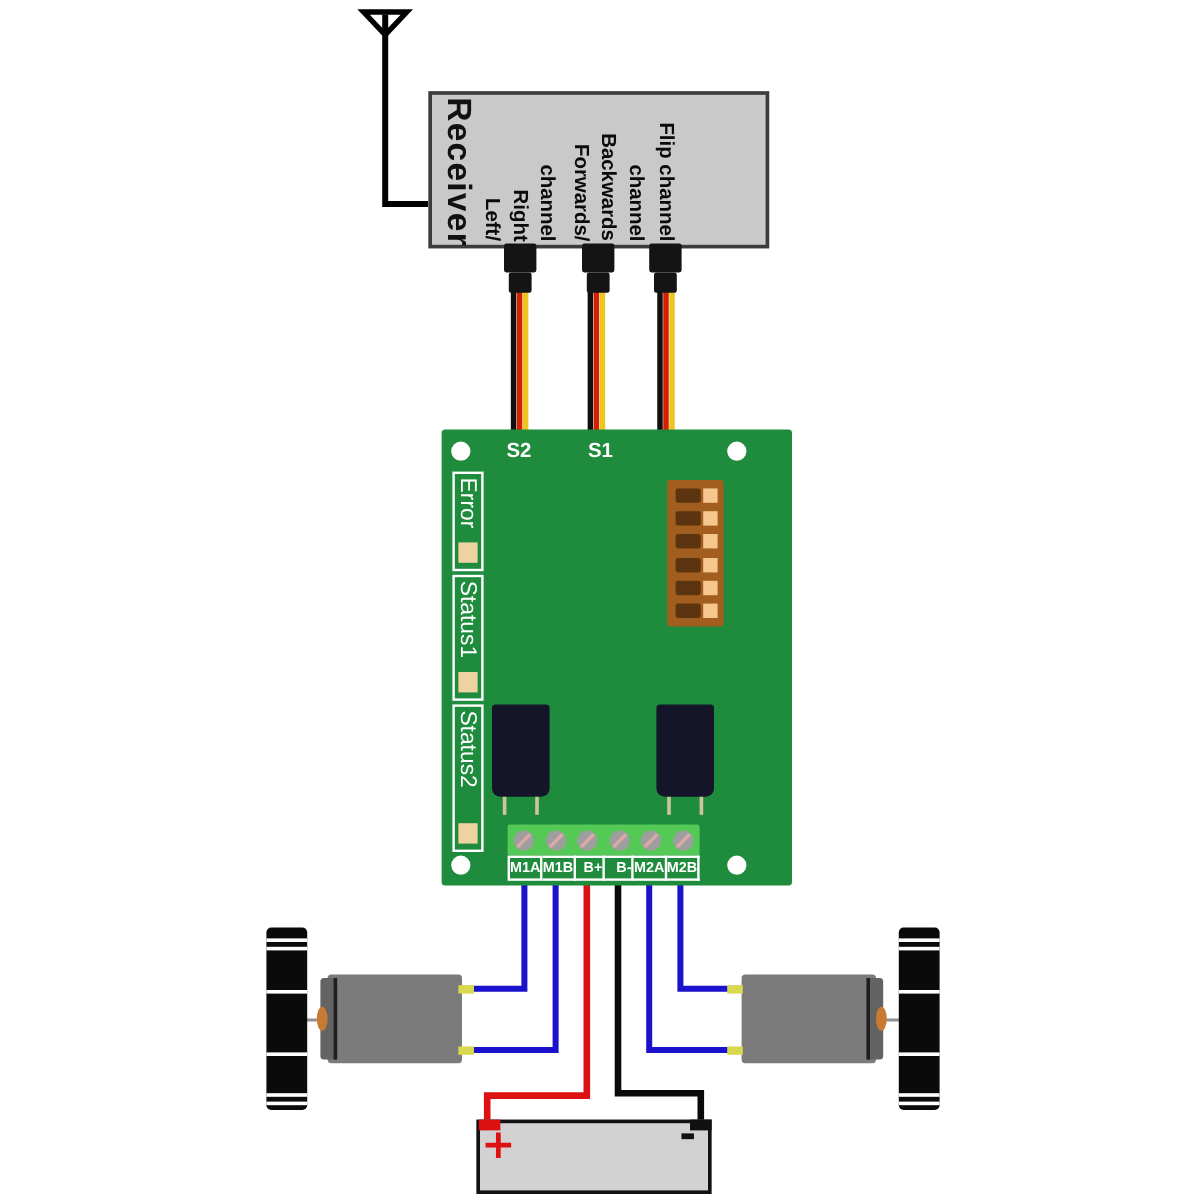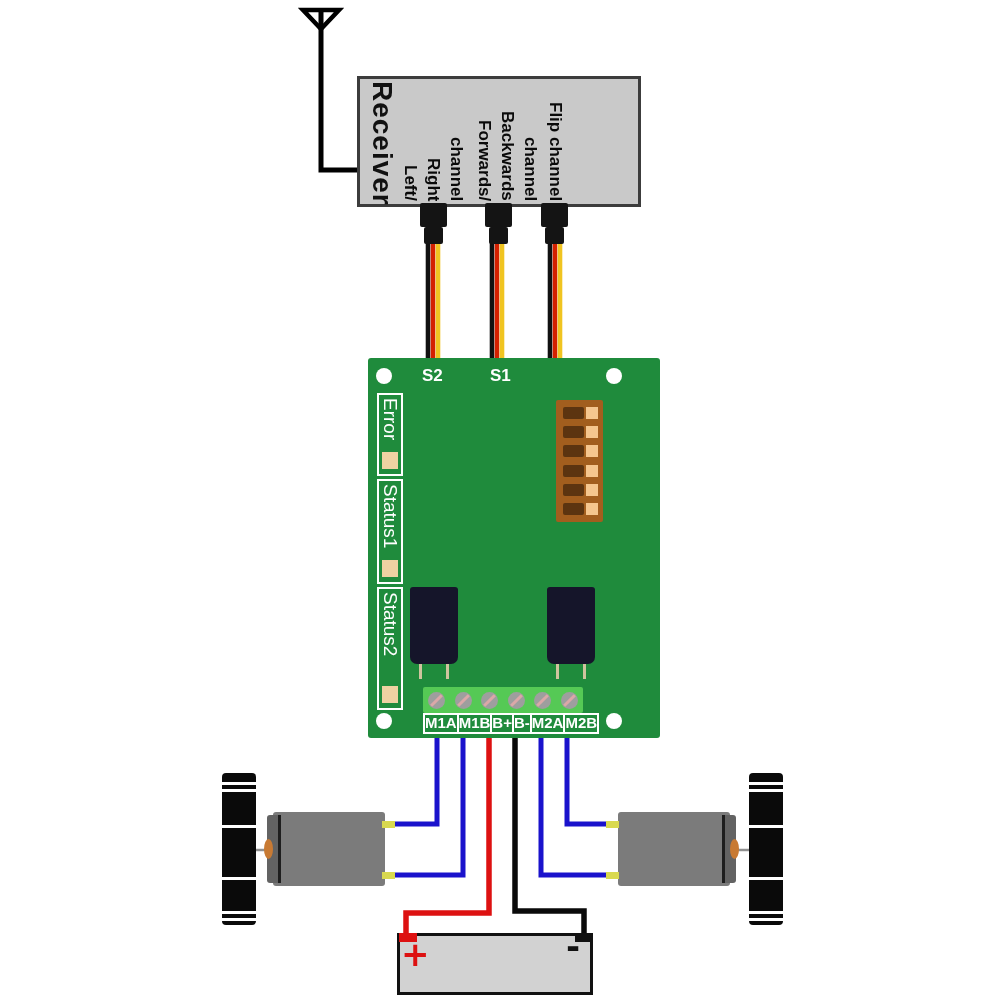--- a/index.html
+++ b/index.html
@@ -30,22 +30,22 @@
   .diprow{display:flex;align-items:center;height:12px;}
   .dipbar{margin-left:7px;width:21px;height:12px;background:#5c3410;border-radius:2px;}
   .dipsq{margin-left:2px;width:12px;height:12px;background:#f5c68e;}
   .cap{top:229px;width:48px;height:77px;background:#15152a;border-radius:3px 3px 7px 7px;}
   .capleg{top:306px;width:3px;height:15px;background:#cfc49e;}
   .tblock{left:55px;top:329px;width:160px;height:26px;background:#55c955;border-radius:2px;
           display:flex;justify-content:space-between;align-items:center;padding:0 5px;}
   .screw{position:relative;width:17px;height:17px;border-radius:50%;background:#9e9e9e;}
   .screw div{position:absolute;left:1px;top:7px;width:15px;height:3px;background:#dba8a8;transform:rotate(-45deg);}
   .trow{left:55px;top:355px;width:160px;height:21px;display:flex;}
-  .tcell{flex:1;border:2px solid #fff;border-left-width:0;color:#fff;font-weight:bold;font-size:15px;
-         text-align:center;line-height:16px;}
+  .tcell{flex:1;border:2px solid #fff;border-left-width:0;color:#fff;font-weight:bold;font-size:12px;
+         text-align:right;line-height:16px;}
   .tcell:first-child{border-left-width:2px;}
 
   
   .motorbody{top:812px;width:112px;height:74px;background:#7b7b7b;border-radius:3px;z-index:2;}
   .motorcap{top:815px;width:12px;height:68px;background:#636363;border-radius:3px;z-index:2;}
   .motoredge{top:815px;width:3px;height:68px;background:#1e1e1e;z-index:3;}
   .hub{top:839px;width:9px;height:20px;background:#c87a33;border-radius:50%;z-index:3;}
   .term{width:13px;height:7px;background:#d9d94f;z-index:3;}
   .wheel{top:773px;width:34px;height:152px;background:#0a0a0a;border-radius:4px;z-index:2;}
   .wline{position:absolute;left:0;width:100%;height:3px;background:#fff;}

